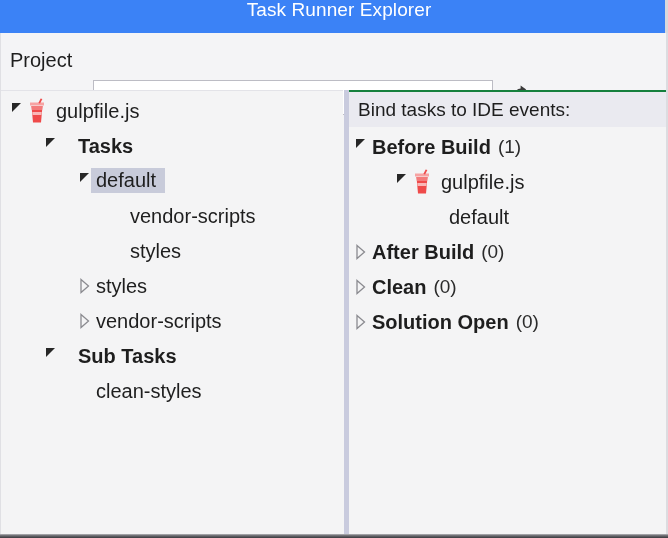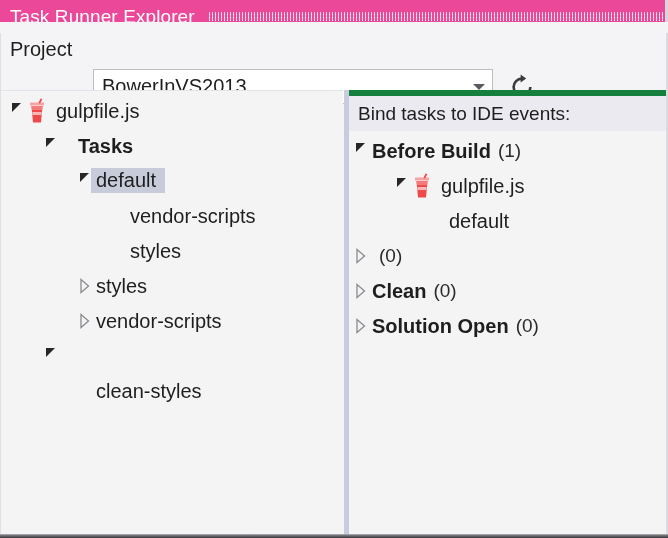--- a/index.html
+++ b/index.html
@@ -18,24 +18,25 @@
     background: #f4f4f6;
     overflow: hidden;
   }
 
   
   .titlebar {
     position: absolute;
     left: 0; top: 0;
     width: 668px;
     height: 33px;
-    background: #ec4899;
+    background: #3b82f6;
     display: flex;
     align-items: center;
     overflow: hidden;
+    flex-direction: column;
   }
   .titlebar-text {
     color: #ffffff;
     font-size: 19px;
     line-height: 19px;
     padding-left: 10px;
     white-space: nowrap;
     letter-spacing: 0.1px;
   }
   .titlebar-grip {
@@ -63,21 +64,21 @@
   .titlebar-edge {
     position: absolute;
     right: 0; top: 0;
     width: 3px; height: 33px;
     background: #d8d8dc;
   }
 
   
   .toolbar {
     position: absolute;
-    left: 0; top: 22px;
+    left: 0; top: 33px;
     width: 668px;
     height: 57px;
     background: #f4f4f6;
   }
   .project-label {
     position: absolute;
     left: 10px; top: 16px;
     font-size: 20px;
     color: #1e1e1e;
     white-space: nowrap;
@@ -152,21 +153,21 @@
     height: 444px;
     background: #c9cbde;
     cursor: col-resize;
   }
   .pane-right {
     position: absolute;
     left: 349px; top: 0;
     width: 319px;
     height: 444px;
     background: #f4f4f5;
-    border-top: 6px solid #15803d;
+    border-top: 2px solid #15803d;
     box-sizing: border-box;
     overflow: hidden;
   }
   .bind-header {
     height: 35px;
     background: #eaeaf0;
     display: flex;
     align-items: center;
     padding-left: 9px;
     box-sizing: border-box;
@@ -337,20 +338,21 @@
           <div class="row indent-2">
             <svg class="twisty" width="22" height="22" viewBox="0 0 22 22">
               <polygon points="7,4.5 14.5,11 7,17.5" fill="none" stroke="#8b8b90" stroke-width="1.3"></polygon>
             </svg>
             <span class="row-label">vendor-scripts</span>
           </div>
           <div class="row indent-1">
             <span class="twisty expanded">
               <span></span>
             </span>
+            <span class="row-label bold">Sub Tasks</span>
           </div>
           <div class="row indent-2">
             <span class="twisty none"></span>
             <span class="row-label">clean-styles</span>
           </div>
           <div class="row indent-2">
             <span class="twisty none"></span>
           </div>
         </div>
     </div>
@@ -383,20 +385,21 @@
             <span class="row-label">gulpfile.js</span>
           </div>
           <div class="row r-indent-2">
             <span class="twisty none"></span>
             <span class="row-label">default</span>
           </div>
           <div class="row r-indent-0">
             <svg class="twisty" width="22" height="22" viewBox="0 0 22 22">
               <polygon points="7,4.5 14.5,11 7,17.5" fill="none" stroke="#8b8b90" stroke-width="1.3"></polygon>
             </svg>
+            <span class="row-label bold">After Build</span>
             <span class="row-count">(0)</span>
           </div>
           <div class="row r-indent-0">
             <svg class="twisty" width="22" height="22" viewBox="0 0 22 22">
               <polygon points="7,4.5 14.5,11 7,17.5" fill="none" stroke="#8b8b90" stroke-width="1.3"></polygon>
             </svg>
             <span class="row-label bold">Clean</span>
             <span class="row-count">(0)</span>
           </div>
           <div class="row r-indent-0">

